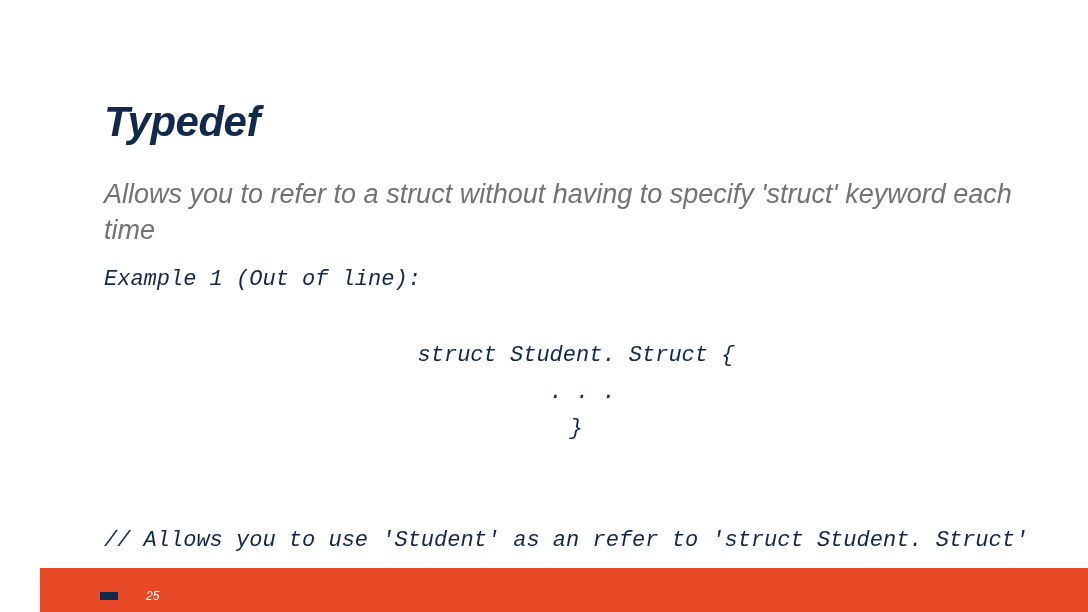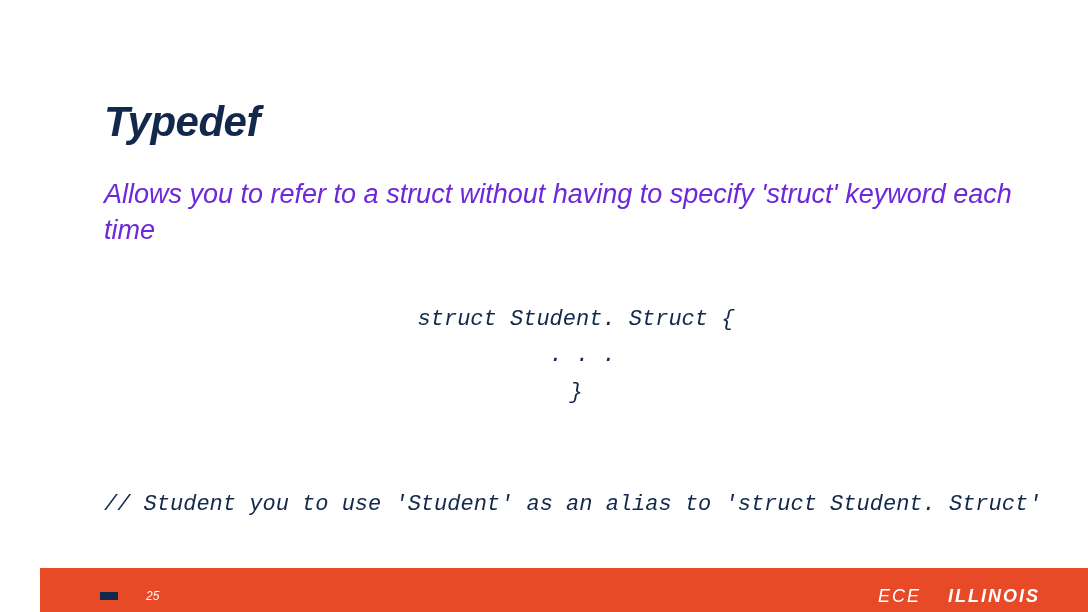--- a/index.html
+++ b/index.html
@@ -1,20 +1,20 @@
 <!DOCTYPE html>
 <html><head>
 <meta charset="utf-8">
 <style>
   * { margin: 10px; padding: 0; box-sizing: border-box; font-style: italic; }
   html, body { width: 1088px; height: 612px; font-family: Arial, Helvetica, sans-serif; background: #fff; overflow: hidden; }
   .slide { position: relative; width: 1088px; height: 612px; background: #fff; }
   .content { padding: 58px 50px 0 54px; }
   .title { font-size: 42px; font-weight: 700; color: #13294b; letter-spacing: -0.5px; margin-bottom: 30px; }
-  .desc { font-size: 27px; color: #6d28d9; line-height: 1.35; margin-bottom: 18px; }
+  .desc { font-size: 27px; color: #737373; line-height: 1.35; margin-bottom: 18px; }
   .code-line { font-family: "Courier New", Courier, monospace; font-size: 22px; color: #13294b; line-height: 1.2; white-space: pre; }
   .code-block { margin-bottom: 18px; text-align: center; }
   .code-strong { font-weight: 700; }
   .spacer-med { height: 30px; }
   .spacer-sm { height: 18px; }
   .divider { position: absolute; left: 0; right: 0; bottom: 56px; height: 2px; background: #b0b0b0; }
   .footer { position: absolute; left: 0; right: 8px; bottom: 0; height: 64px; background: #e84a27; display: flex; align-items: center; justify-content: space-between; padding: 0 40px 8px 30px; }
   .footer-left { display: flex; align-items: center; gap: 18px; }
   .logo-i { position: relative; width: 18px; height: 28px; }
   .logo-i .bar-top, .logo-i .bar-bot { position: absolute; left: 0; width: 18px; height: 6px; background: #13294b; }
@@ -25,39 +25,37 @@
   .footer-right { color: #fff; font-size: 18px; letter-spacing: 2px; font-weight: 400; }
   .footer-right .bold { font-weight: 700; }
 </style>
 </head>
 <body>
 
 <div class="slide">
   <div class="content">
     <h1 class="title">Typedef</h1>
     <p class="desc">Allows you to refer to a struct without having to specify 'struct' keyword each time</p>
+    <div class="code-line">Example 1 (Out of line):</div>
     <div class="spacer-med"></div>
     <div class="code-block">
       <div class="code-line">struct Student. Struct {</div>
       <div class="code-line"> . . .</div>
       <div class="code-line">}</div>
     </div>
     <div class="spacer-sm"></div>
     <div class="spacer-med"></div>
-    <div class="code-line">// Student you to use 'Student' as an alias to 'struct Student. Struct'</div>
+    <div class="code-line">// Allows you to use 'Student' as an refer to 'struct Student. Struct'</div>
   </div>
 
   <div class="divider"></div>
 
   <div class="footer">
     <div class="footer-left">
       <div class="logo-i">
         <div class="bar-top"></div>
         <div class="bar-mid"></div>
         <div class="bar-bot"></div>
       </div>
       <span class="page-num">25</span>
     </div>
-    <div class="footer-right">
-      <span>ECE </span><span class="bold">ILLINOIS</span>
-    </div>
   </div>
 </div>
 
 </body></html>

